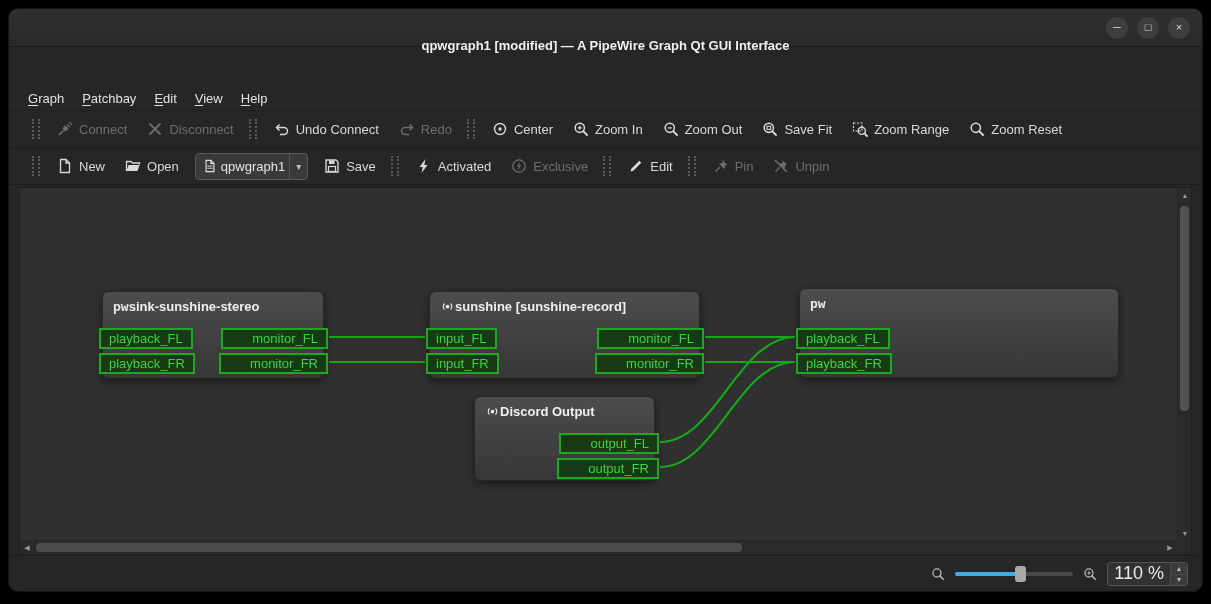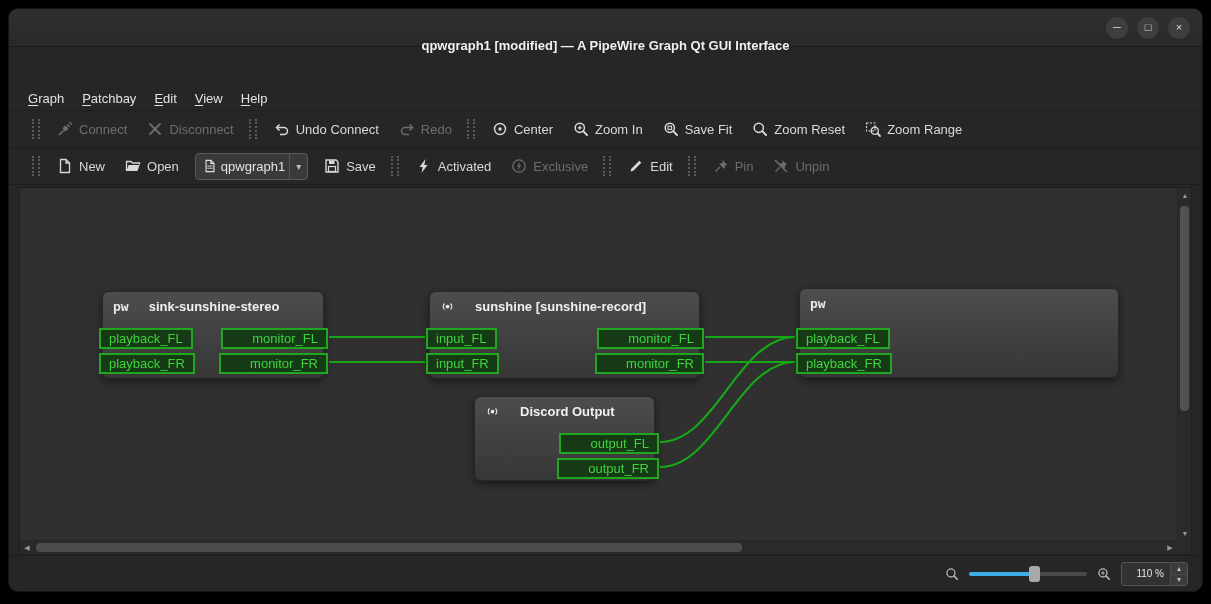--- a/index.html
+++ b/index.html
@@ -47,21 +47,21 @@
   
   .workspace { flex: 1; margin: 2px 10px 0; display: grid;
                grid-template-columns: 1fr 14px; grid-template-rows: 1fr 14px;
                border: 1px solid #202020; }
   .canvas { grid-column: 1; grid-row: 1; position: relative; background: #303030; overflow: hidden; }
   .cables { position: absolute; left: 0; top: 0; }
   .cables path { fill: none; stroke: var(--cable-green, #16a816); stroke-width: 2.2; }
 
   .node { position: absolute; background: linear-gradient(180deg, #4d4d4d, #363636);
           border: 1px solid #272727; border-radius: 7px; box-shadow: 0 3px 9px rgba(0,0,0,.5); }
-  .node-header { display: flex; align-items: center; gap: 20px; padding: 7px 10px 4px;
+  .node-header { display: flex; align-items: center; gap: 0; padding: 7px 10px 4px;
                  color: #f0f0f0; font-weight: bold; font-size: 13px; white-space: nowrap; overflow: hidden; }
   .pw { font-family: "DejaVu Sans Mono", monospace; font-weight: bold; font-size: 13px; color: #e8e8e8; }
   .port { position: absolute; height: 21px; display: flex; align-items: center; padding: 0 8px;
           background: var(--port-green-bg, #153a15); border: 2px solid var(--port-green-border, #22a622);
           border-radius: 0; color: var(--port-green, #3fd43f); font-size: 13px; white-space: nowrap; }
   .port.in { left: -4px; }
   .port.out { right: -5px; padding-left: 29px; }
 
   
   .vscroll { grid-column: 2; grid-row: 1; background: #2a2a2a; position: relative; border-left: 1px solid #242424; }
@@ -78,21 +78,21 @@
   .statusbar { flex: 0 0 36px; display: flex; align-items: center; justify-content: flex-end;
                gap: 10px; padding: 0 14px; background: #262626; border-top: 1px solid #1d1d1d; }
   .sb-ic { color: #b5b5b5; display: flex; }
   .zoom-slider { position: relative; width: 118px; height: 16px; }
   .groove { position: absolute; top: 6px; left: 0; right: 0; height: 4px; background: #4a4a4a; border-radius: 2px; }
   .groove-fill { width: 55%; height: 100%; background: var(--slider-accent, #3daee9); border-radius: 2px; }
   .slider-handle { position: absolute; left: calc(55% - 5px); top: 0; width: 11px; height: 16px;
                    background: #a8a8a8; border-radius: 3px; }
   .spinbox { display: flex; align-items: center; height: 24px; background: #323232;
              border: 1px solid #555; border-radius: 3px; overflow: hidden; }
-  .spin-value { padding: 0 6px; color: #e6e6e6; font-size: 10px; min-width: 48px; text-align: right; }
+  .spin-value { padding: 0 6px; color: #e6e6e6; font-size: 18px; min-width: 48px; text-align: right; }
   .spin-arrows { display: flex; flex-direction: column; border-left: 1px solid #4a4a4a; }
   .spin-btn { width: 16px; height: 11px; display: flex; align-items: center; justify-content: center;
               color: #bdbdbd; font-size: 8px; background: #3c3c3c; }
   .spin-btn + .spin-btn { border-top: 1px solid #4a4a4a; }
 </style>
 </head>
 <body>
 
 <div class="window">
 
@@ -179,43 +179,53 @@
             <path d="M4.8 6.8h4M6.8 4.8v4" stroke="currentColor" stroke-width="1.3" fill="none"></path>
           </svg>
         </span>
       <span class="tb-label">Zoom In</span>
     </div>
     <div class="tb-btn">
       <span class="ic">
           <svg width="16" height="16" viewBox="0 0 16 16">
             <circle cx="6.8" cy="6.8" r="4.6" fill="none" stroke="currentColor" stroke-width="1.5"></circle>
             <path d="M10.2 10.2L14 14" stroke="currentColor" stroke-width="1.9" stroke-linecap="round" fill="none"></path>
-            <rect x="5" y="5.2" width="3.6" height="3.2" fill="none" stroke="currentColor" stroke-width="1.1"></rect>
-          </svg>
-        </span>
-      <span class="tb-label">Save Fit</span>
+            <path d="M4.8 6.8h4" stroke="currentColor" stroke-width="1.3" fill="none"></path>
+          </svg>
+        </span>
+      <span class="tb-label">Zoom Out</span>
     </div>
     <div class="tb-btn">
       <span class="ic">
           <svg width="16" height="16" viewBox="0 0 16 16">
             <circle cx="6.8" cy="6.8" r="4.6" fill="none" stroke="currentColor" stroke-width="1.5"></circle>
             <path d="M10.2 10.2L14 14" stroke="currentColor" stroke-width="1.9" stroke-linecap="round" fill="none"></path>
-          </svg>
-        </span>
-      <span class="tb-label">Zoom Reset</span>
+            <rect x="5" y="5.2" width="3.6" height="3.2" fill="none" stroke="currentColor" stroke-width="1.1"></rect>
+          </svg>
+        </span>
+      <span class="tb-label">Save Fit</span>
     </div>
     <div class="tb-btn">
       <span class="ic">
           <svg width="16" height="16" viewBox="0 0 16 16">
             <rect x="1.5" y="2" width="8.5" height="8" fill="none" stroke="currentColor" stroke-dasharray="2 1.5" stroke-width="1.1"></rect>
             <circle cx="9.8" cy="9.8" r="3.6" fill="none" stroke="currentColor" stroke-width="1.4"></circle>
             <path d="M12.4 12.4L15 15" stroke="currentColor" stroke-width="1.8" stroke-linecap="round" fill="none"></path>
           </svg>
         </span>
       <span class="tb-label">Zoom Range</span>
+    </div>
+    <div class="tb-btn">
+      <span class="ic">
+          <svg width="16" height="16" viewBox="0 0 16 16">
+            <circle cx="6.8" cy="6.8" r="4.6" fill="none" stroke="currentColor" stroke-width="1.5"></circle>
+            <path d="M10.2 10.2L14 14" stroke="currentColor" stroke-width="1.9" stroke-linecap="round" fill="none"></path>
+          </svg>
+        </span>
+      <span class="tb-label">Zoom Reset</span>
     </div>
   </div>
 
   <div class="toolbar">
     <div class="tb-handle"></div>
 
     <div class="tb-btn">
       <span class="ic">
           <svg width="16" height="16" viewBox="0 0 16 16">
             <path d="M3.5 1.5H9l3.5 3.5v9.5h-9z" fill="none" stroke="currentColor" stroke-width="1.3"></path>

